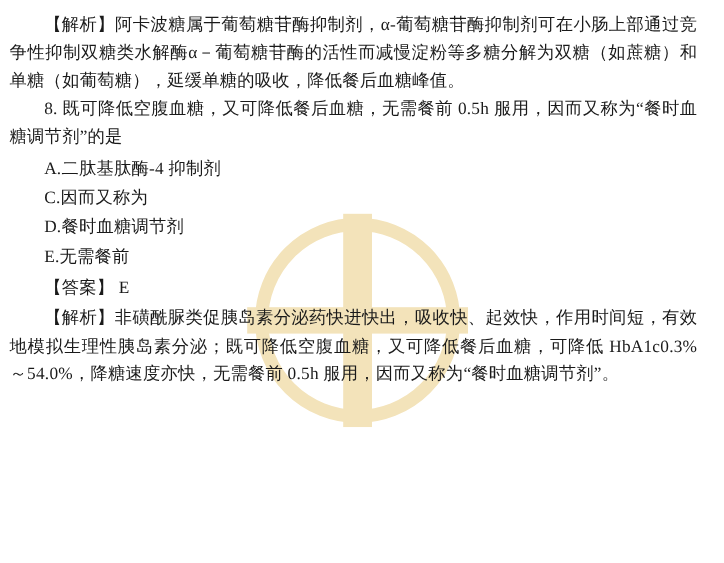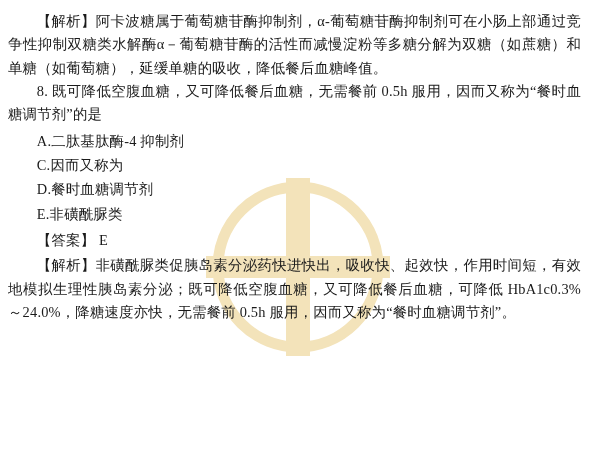--- a/index.html
+++ b/index.html
@@ -77,24 +77,24 @@
 
     <p class="indent2 blk">【解析】阿卡波糖属于葡萄糖苷酶抑制剂，α-葡萄糖苷酶抑制剂可在小肠上部通过竞争性抑制双糖类水解酶α－葡萄糖苷酶的活性而减慢淀粉等多糖分解为双糖（如蔗糖）和单糖（如葡萄糖），延缓单糖的吸收，降低餐后血糖峰值。</p>
 
     <p class="indent2 blk">8. 既可降低空腹血糖，又可降低餐后血糖，无需餐前 0.5h 服用，因而又称为“餐时血糖调节剂”的是</p>
 
     <div class="gap-sm"></div>
 
     <p class="opt"><span>A.</span><span>二肽基肽酶-4 抑制剂</span></p>
     <p class="opt"><span>C.</span><span>因而又称为</span></p>
     <p class="opt"><span>D.</span><span>餐时血糖调节剂</span></p>
-    <p class="opt"><span>E.</span><span>非磺酰脲类</span></p>
+    <p class="opt"><span>E.</span><span>无需餐前</span></p>
 
     <div class="gap-sm"></div>
 
     <p class="ans"><span class="label">【答案】</span><span>&nbsp;</span><span>E</span></p>
 
     <div class="gap-sm"></div>
 
-    <p class="indent2">【解析】非磺酰脲类促胰岛素分泌药快进快出，吸收快、起效快，作用时间短，有效地模拟生理性胰岛素分泌；既可降低空腹血糖，又可降低餐后血糖，可降低 HbA1c0.3%～24.0%，降糖速度亦快，无需餐前 0.5h 服用，因而又称为“餐时血糖调节剂”。</p>
+    <p class="indent2">【解析】非磺酰脲类促胰岛素分泌药快进快出，吸收快、起效快，作用时间短，有效地模拟生理性胰岛素分泌；既可降低空腹血糖，又可降低餐后血糖，可降低 HbA1c0.3%～54.0%，降糖速度亦快，无需餐前 0.5h 服用，因而又称为“餐时血糖调节剂”。</p>
 
   </div>
 </div>
 
 </body></html>

